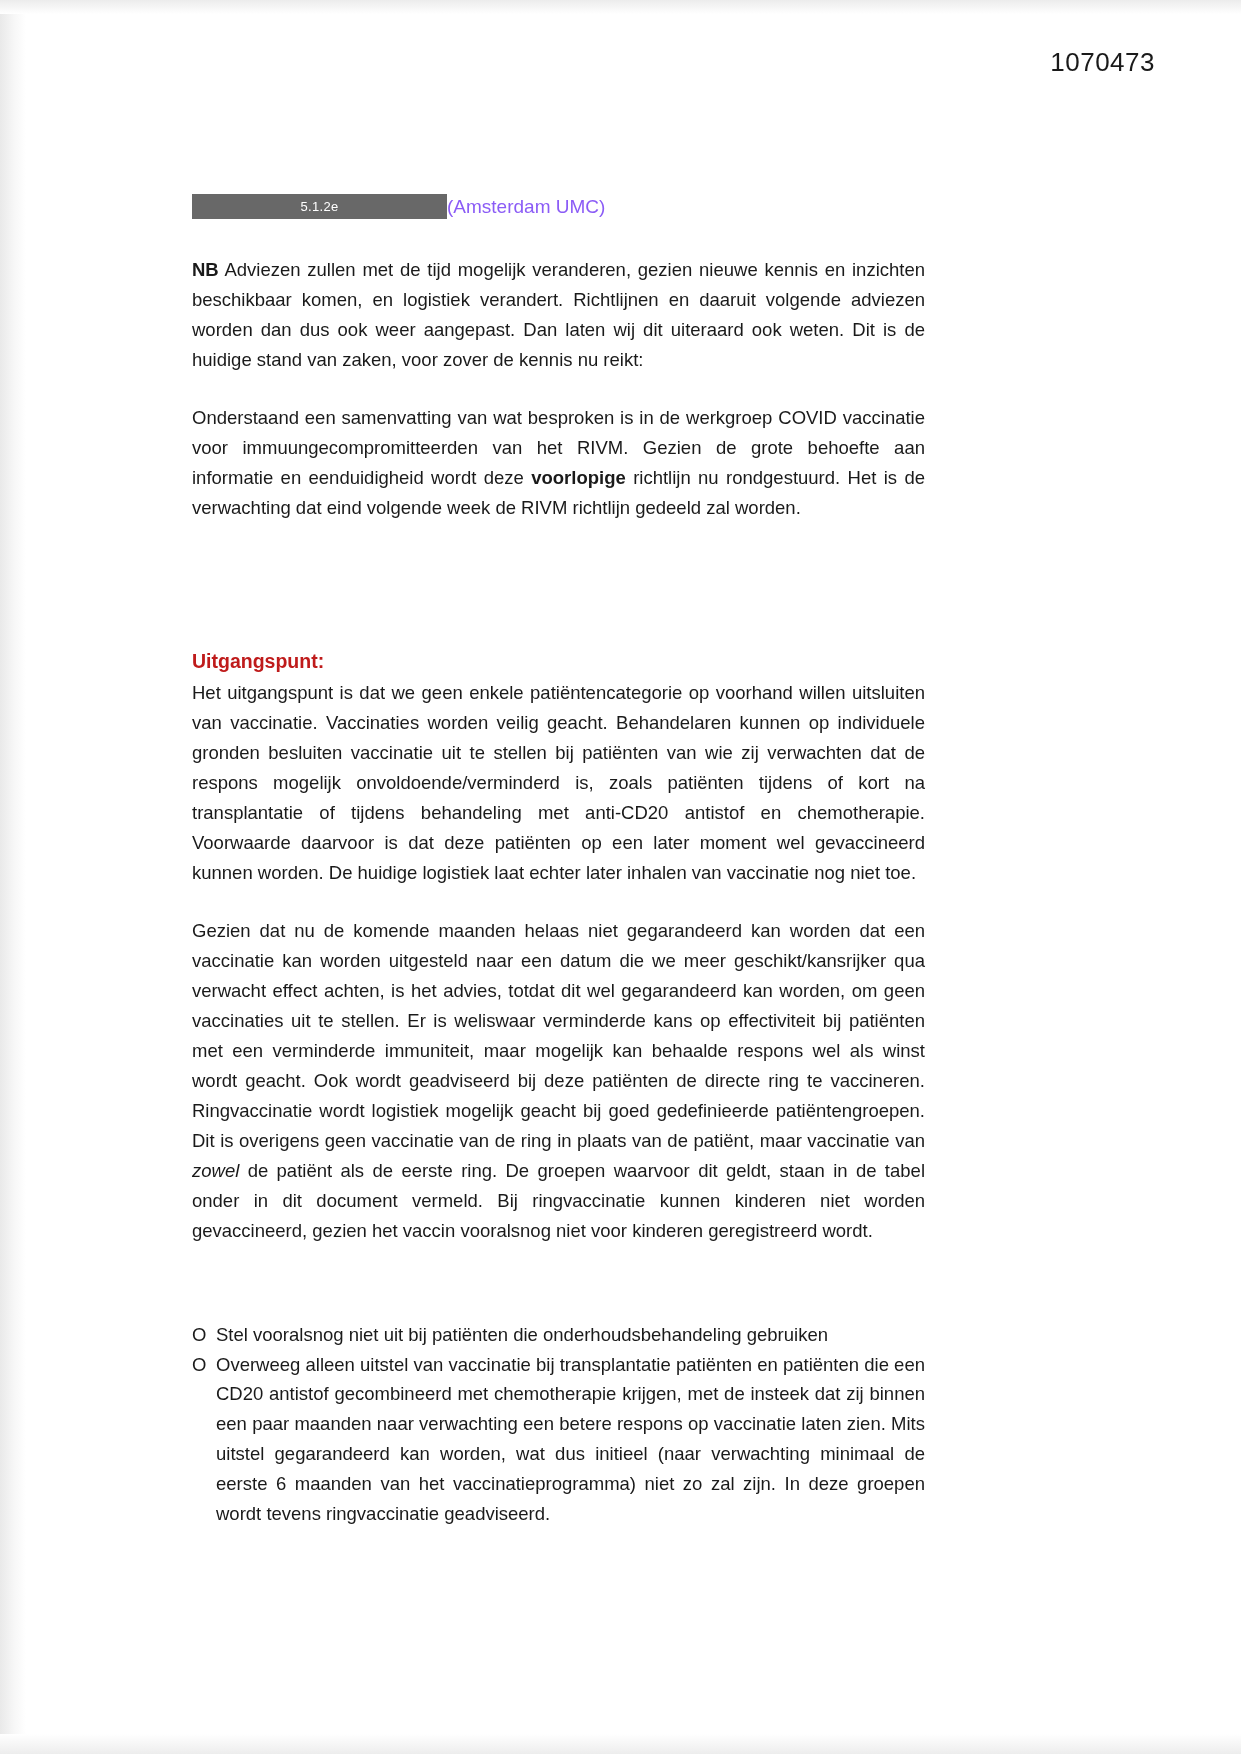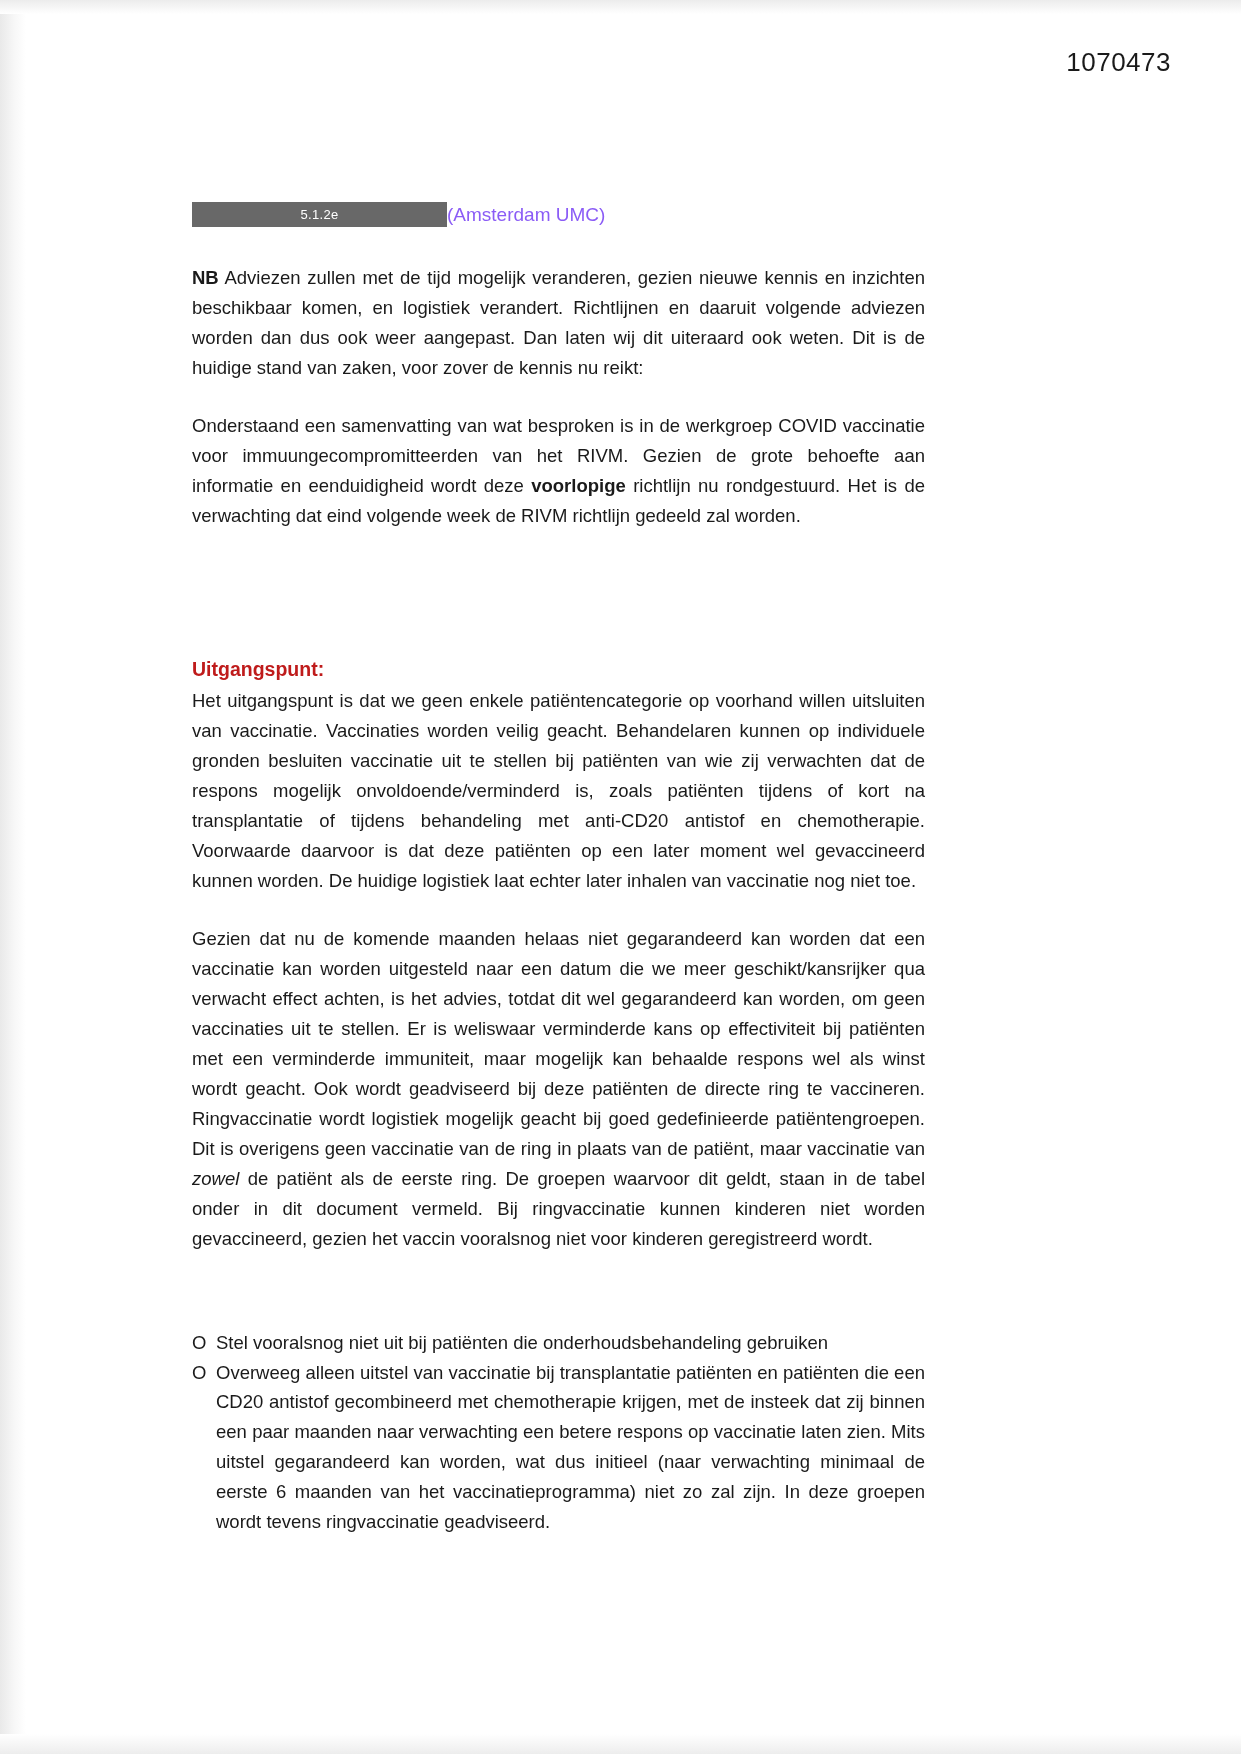--- a/index.html
+++ b/index.html
@@ -36,21 +36,21 @@
   }
   .scan-edge-bottom {
     position: absolute;
     left: 0; bottom: 0;
     width: 1241px; height: 20px;
     background: linear-gradient(to top, #ededed 0%, #ffffff 100%);
     pointer-events: none;
   }
   .doc-number {
     position: absolute;
-    right: 70px;
+    right: 86px;
     top: 47px;
     font-size: 26px;
     letter-spacing: 0.5px;
     color: #1a1a1a;
     font-family: "Liberation Sans", sans-serif;
   }
   .content {
     position: absolute;
     left: 192px;
     top: 190px;
@@ -60,21 +60,21 @@
     margin: 0 0 38px 0;
     font-size: 21px;
     font-weight: bold;
     color: #bf1b1b;
     letter-spacing: -0.1px;
     line-height: 1.2;
   }
   .author-line {
     display: flex;
     align-items: center;
-    margin: 12px 0 36px 0;
+    margin: 4px 0 36px 0;
     height: 25px;
   }
   .redaction {
     display: inline-flex;
     align-items: center;
     justify-content: center;
     width: 255px;
     height: 25px;
     background: #686868;
     color: #ffffff;

